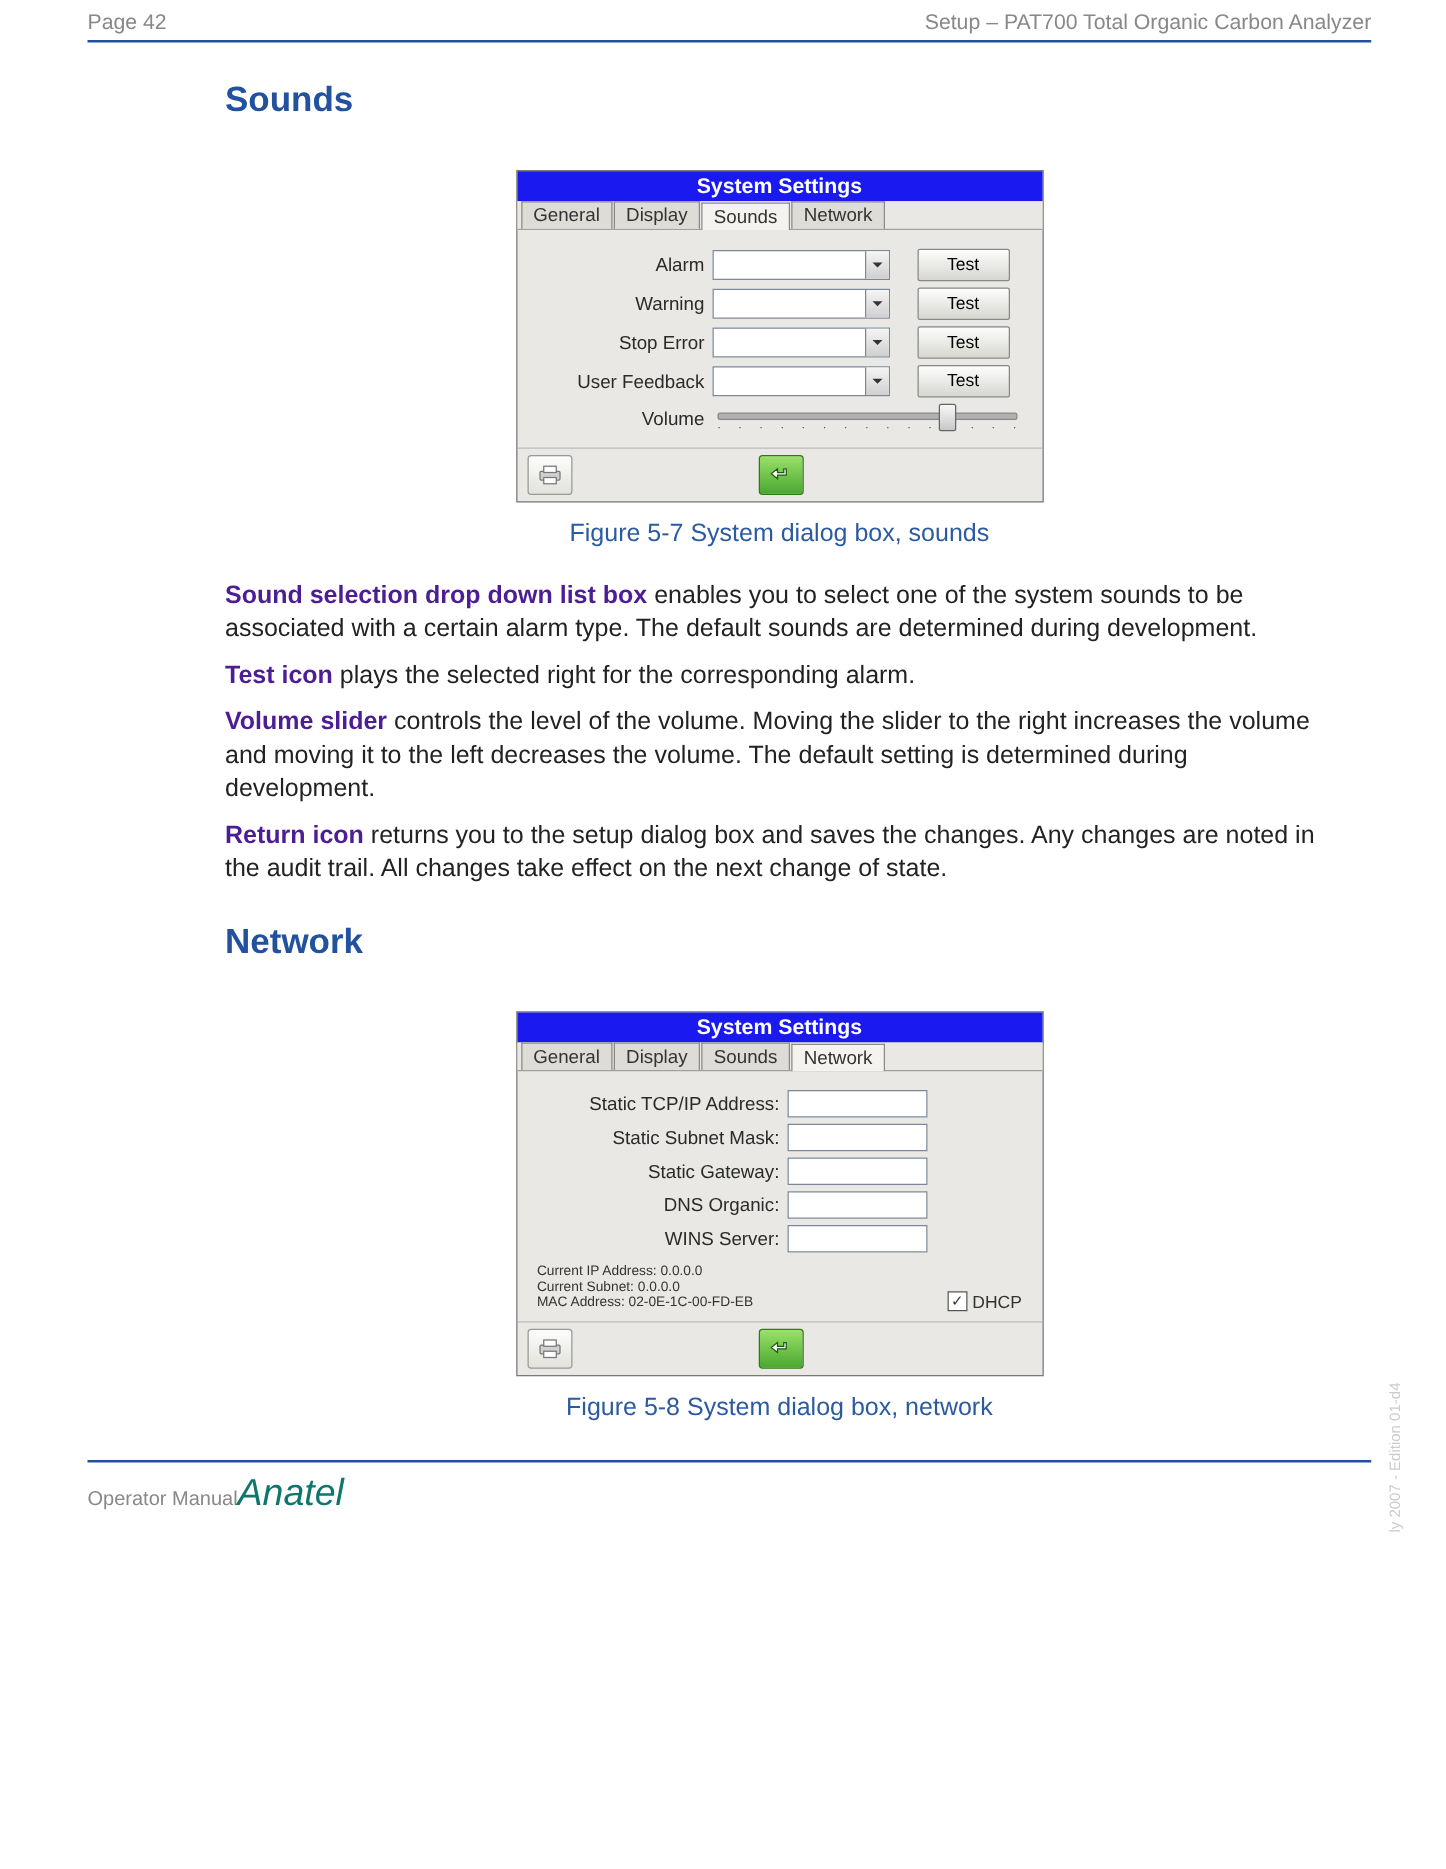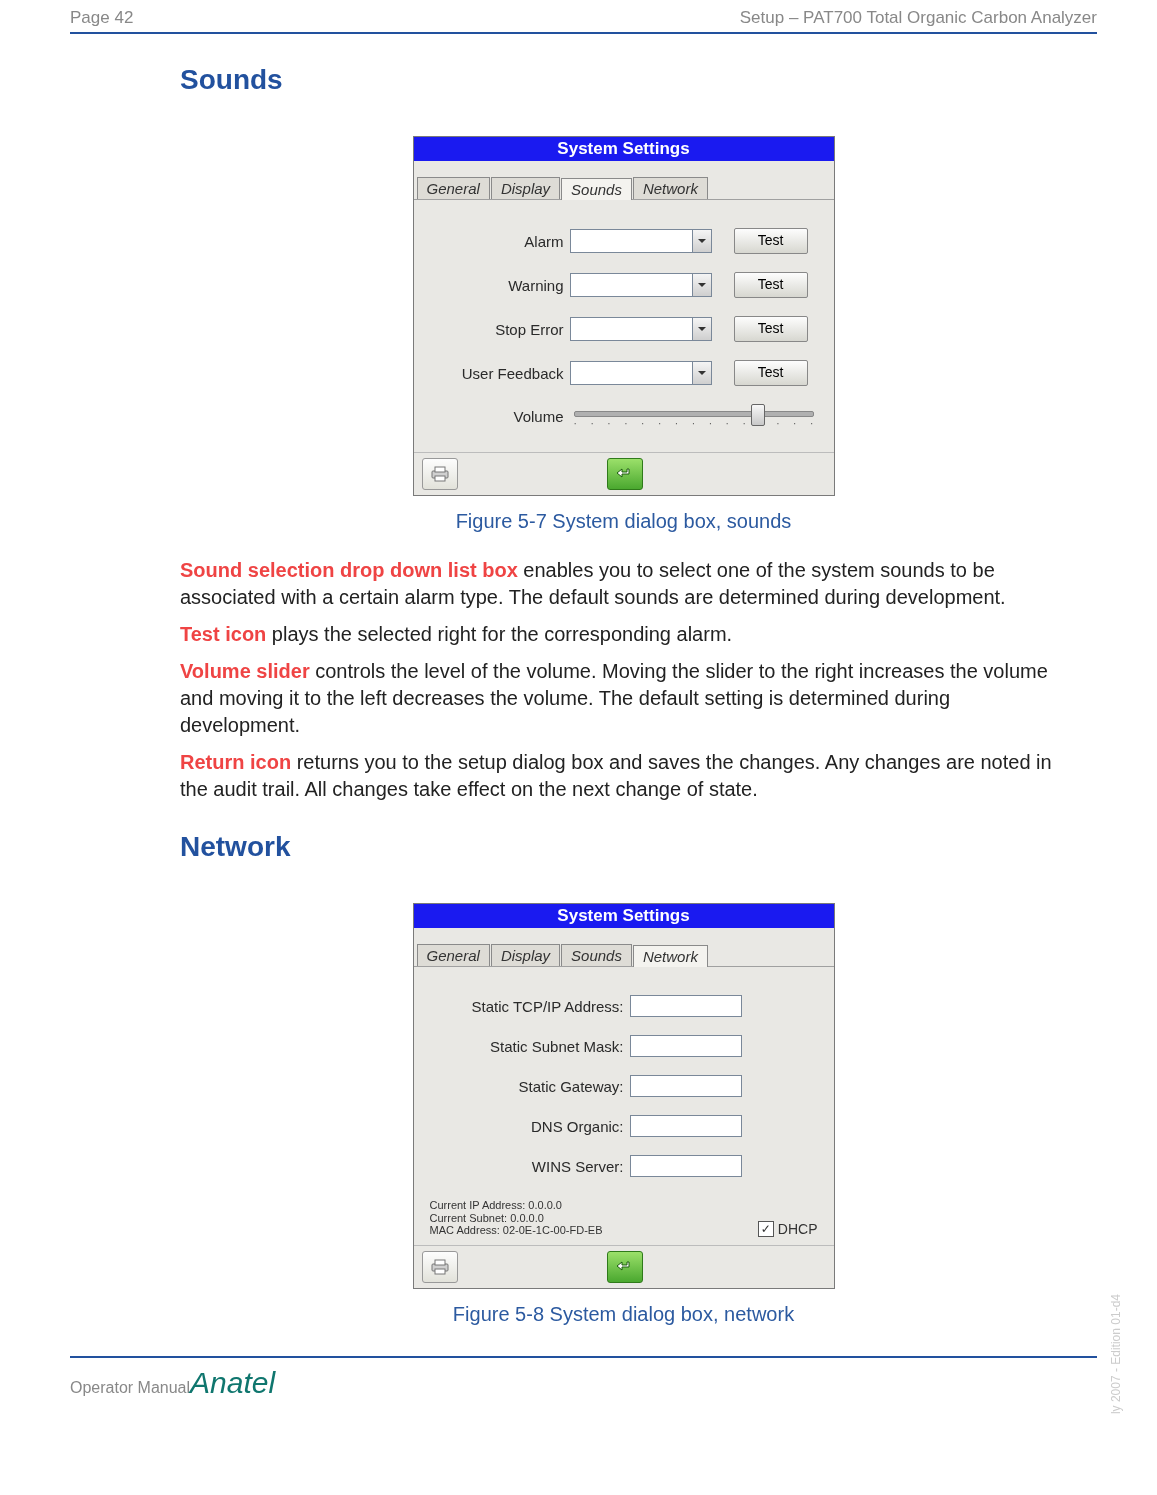--- a/index.html
+++ b/index.html
@@ -53,21 +53,21 @@
     margin: 14px 0 24px 0;
     text-align: center;
   }
   p.body {
     font-size: 20px;
     line-height: 1.35;
     margin: 10px 0;
     color: #222;
   }
   .term {
-    color: #ef4444;
+    color: #4c1d95;
     font-weight: bold;
   }
   .footer-row {
     display: flex;
     align-items: baseline;
     color: #888;
     padding: 0 0 14px 0;
   }
   .brand {
     font-style: italic;
@@ -98,24 +98,23 @@
     background: #1a1af0;
     color: #fff;
     font-weight: bold;
     text-align: center;
     padding: 2px 0;
     font-size: 17px;
   }
   .tabbar {
     display: flex;
     gap: 0;
-    padding: 16px 3px 0 3px;
+    padding: 0 3px 0 3px;
     background: #e9e8e4;
     border-bottom: 1px solid #a0a0a0;
-    font-style: italic;
   }
   .tab {
     border: 1px solid #8a8a8a;
     border-bottom: none;
     padding: 2px 9px;
     font-size: 15px;
     background: #dedcd6;
     color: #333;
     margin-right: 1px;
     cursor: default;
@@ -124,21 +123,21 @@
     background: #f4f3ef;
     position: relative;
     top: 1px;
   }
   .dlg-body {
     padding: 10px 10px 6px 10px;
   }
   .row {
     display: flex;
     align-items: center;
-    margin: 18px 0;
+    margin: 5px 0;
   }
   .row .lbl {
     width: 140px;
     text-align: right;
     font-size: 15px;
     color: #2a2a2a;
     padding-right: 6px;
   }
   .row .ctrl {
     flex: 1;

